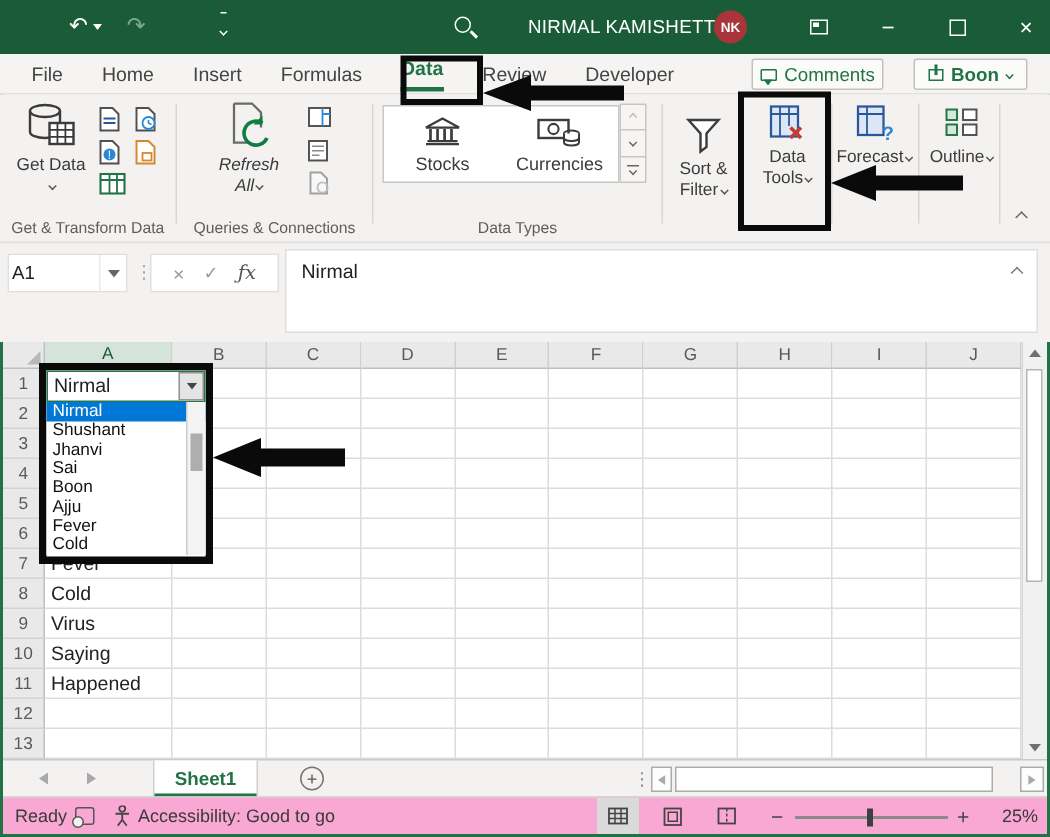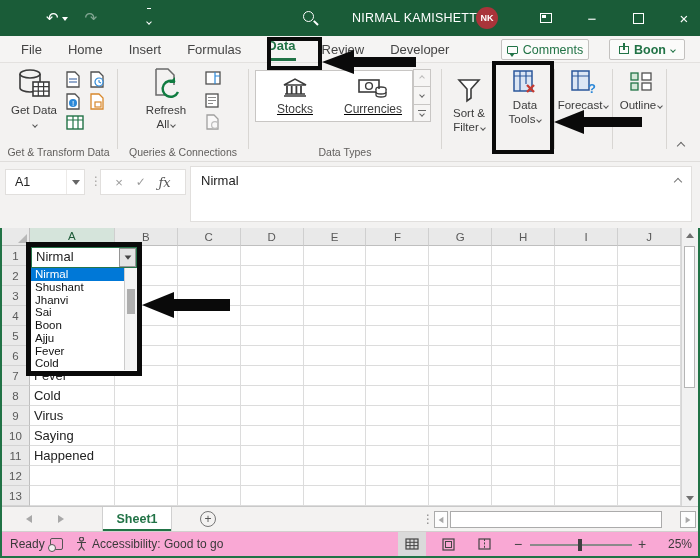--- a/index.html
+++ b/index.html
@@ -44,29 +44,29 @@
   .share-ic::after{content:"";position:absolute;left:2.5px;top:-4px;width:2px;height:7px;background:#217346;}
   
   .ribbon{position:absolute;left:0;top:63px;width:700px;height:99px;background:#f3f2f1;border-bottom:1px solid #dfdddb;}
   .vsep{position:absolute;top:6px;height:80px;width:1px;background:#d8d6d3;}
   .grp-label{position:absolute;bottom:3px;font-size:10.5px;color:#605e5c;text-align:center;}
   .bigbtn{position:absolute;display:flex;flex-direction:column;align-items:center;}
   .bigbtn .lbl{margin-top:4px;font-size:11.5px;color:#3b3b3b;text-align:center;line-height:1.2;width:52px;}
   .bigbtn .lbl .chev{color:#555;margin-left:2px;vertical-align:1px;}
   .smallic{position:absolute;}
   .gallery{position:absolute;left:255px;top:7px;width:158px;height:52px;background:#fff;border:1px solid #c8c6c4;display:flex;}
-  .gal-item{flex:1;display:flex;flex-direction:column;align-items:center;justify-content:center;gap:3px;text-decoration:underline;}
+  .gal-item{flex:1;display:flex;flex-direction:column;align-items:center;justify-content:center;gap:3px;}
   .gal-item .lbl{font-size:12px;color:#3b3b3b;}
   .gal-scroll{position:absolute;left:413px;top:7px;width:18px;height:52px;display:flex;flex-direction:column;}
   .gal-scroll div{flex:1;border:1px solid #c8c6c4;margin-top:-1px;display:flex;align-items:center;justify-content:center;color:#666;background:#f6f5f4;}
   .collapse-chev{position:absolute;right:16px;bottom:8px;color:#666;}
   
   .fbar{position:absolute;left:0;top:162px;width:700px;height:66px;background:#f3f2f1;}
   .namebox{position:absolute;left:5px;top:7px;width:80px;height:26px;background:#fff;border:1px solid #e1dfdd;display:flex;align-items:center;}
-  .namebox .val{flex:1;padding-left:9px;font-size:12.5px;color:#222;}
+  .namebox .val{flex:1;padding-left:2px;font-size:12.5px;color:#222;}
   .namebox .dd{width:18px;height:100%;display:flex;align-items:center;justify-content:center;border-left:1px solid #eceae8;}
   .tri-down{width:0;height:0;border-left:4px solid transparent;border-right:4px solid transparent;border-top:5px solid #666;}
   .grip{position:absolute;left:90px;top:12px;color:#a6a4a2;font-size:12px;}
   .fxbox{position:absolute;left:100px;top:7px;width:86px;height:26px;background:#fff;border:1px solid #e1dfdd;display:flex;align-items:center;justify-content:space-around;padding:0 8px;}
   .fxbox .x{color:#9a9a9a;font-size:13px;}
   .fxbox .ok{color:#9a9a9a;font-size:12px;}
   .fxbox .fx{font-family:"DejaVu Serif","Liberation Serif",serif;font-style:italic;font-size:13px;color:#555;}
   .fcontent{position:absolute;left:190px;top:4px;right:8px;height:56px;background:#fff;border:1px solid #e1dfdd;}
   .fcontent .val{position:absolute;left:10px;top:6px;font-size:13px;color:#222;}
   .fcontent .chev{position:absolute;right:10px;top:12px;color:#777;}
@@ -234,21 +234,21 @@
     <svg class="smallic" style="left:90px;top:30px" width="14" height="17" viewBox="0 0 14 17">
         <path d="M1 1 h8 l4 4 v11 h-12 z" fill="#fff" stroke="#d8882c" stroke-width="1.3"></path>
         <rect x="5" y="9" width="6" height="5" fill="none" stroke="#d8882c" stroke-width="1.2"></rect>
       </svg>
     <svg class="smallic" style="left:66px;top:52px" width="18" height="15" viewBox="0 0 18 15">
         <rect x="1" y="1" width="16" height="13" fill="#fff" stroke="#217346" stroke-width="1.4"></rect>
         <path d="M1 5h16M7 1v13M12 1v13" stroke="#217346" stroke-width="1.2"></path>
       </svg>
     <div class="grp-label" style="left:0;width:117px">Get &amp; Transform Data</div>
 
-    <div class="bigbtn" style="left:138px;top:5px;width:56px;">
+    <div class="bigbtn" style="left:138px;top:5px;width:56px;font-style:italic;">
       <svg width="32" height="32" viewBox="0 0 32 32">
         <path d="M6 1 h12 l6 6 v10" fill="none" stroke="#6a6a6a" stroke-width="1.5"></path>
         <path d="M6 1 v26 h10" fill="none" stroke="#6a6a6a" stroke-width="1.5"></path>
         <path d="M25 14 a8 8 0 1 0 3 10" fill="none" stroke="#107c41" stroke-width="2.4"></path>
         <path d="M25 9 v6 h-6 z" fill="#107c41"></path>
       </svg>
       <span class="lbl"><span>Refresh All</span><i class="chev down small"></i></span>
     </div>
     <svg class="smallic" style="left:205px;top:8px" width="16" height="14" viewBox="0 0 16 14">
         <rect x="1" y="1" width="14" height="12" fill="#fff" stroke="#505050" stroke-width="1.3"></rect>

